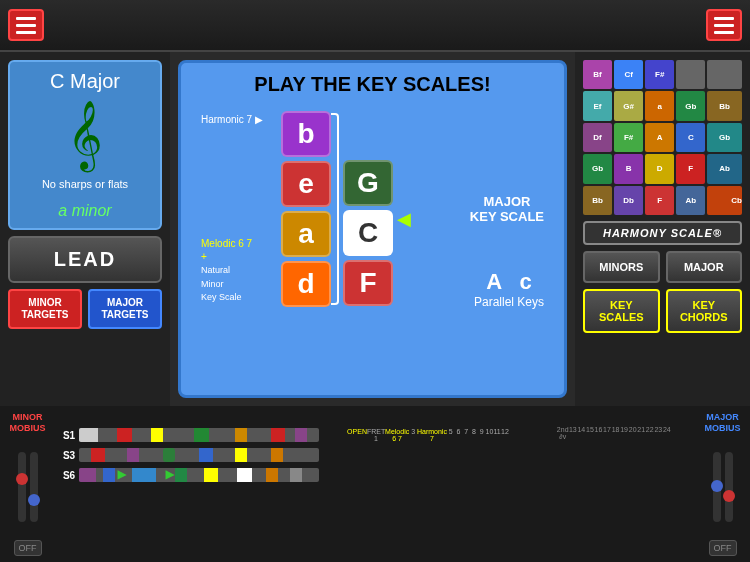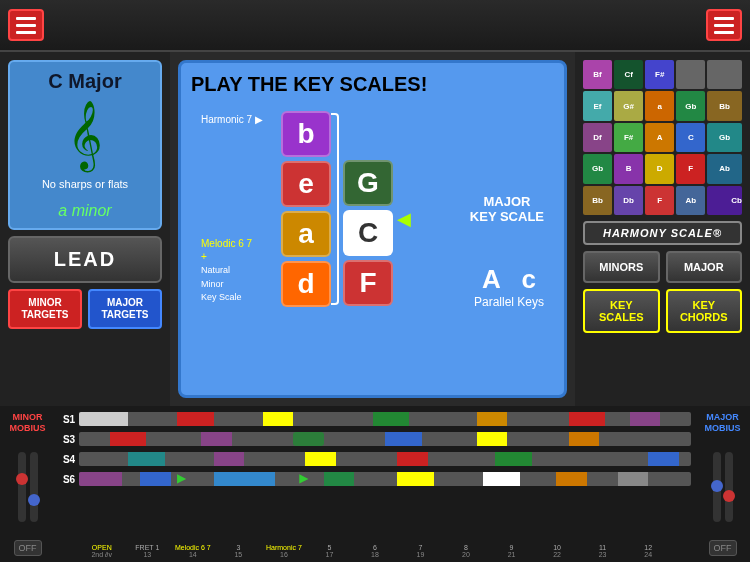--- a/index.html
+++ b/index.html
@@ -78,23 +78,23 @@
       border-radius: 6px;
       padding: 8px;
       text-align: center;
       min-height: 170px;
       display: flex;
       flex-direction: column;
       align-items: center;
       justify-content: space-between;
     }
     .key-title {
-      color: #0f172a;
+      color: #ffffff;
       font-size: 20px;
-      font-weight: bold;
+      font-weight: normal;
     }
     .treble-clef {
       font-size: 60px;
       color: #006600;
       line-height: 1;
     }
     .key-desc {
       color: white;
       font-size: 11px;
     }
@@ -156,20 +156,21 @@
     }
     .scales-box {
       background: #5599ee;
       border: 3px solid #3377cc;
       border-radius: 8px;
       height: 100%;
       padding: 10px;
       position: relative;
     }
     .scales-title {
+      text-align: center;
       font-size: 20px;
       font-weight: bold;
       color: #000;
       margin-bottom: 8px;
     }
 
     .scale-key {
       width: 50px;
       height: 46px;
       border-radius: 6px;
@@ -316,21 +317,22 @@
       color: #888;
       font-size: 9px;
       padding: 2px 4px;
       cursor: pointer;
     }
 
     .fretboard-area {
       flex: 1;
       padding: 4px 0;
       display: flex;
-      flex-direction: column;
+      flex-direction: row;
+      margin-top: 16px;
     }
 
     .fret-strings {
       flex: 1;
       display: flex;
       flex-direction: column;
       gap: 2px;
       padding: 0 4px;
     }
 
@@ -351,21 +353,21 @@
       height: 14px;
       background: #555;
       border-radius: 2px;
       position: relative;
       display: flex;
       overflow: hidden;
     }
 
     
     .hm-bf { background: #aa44aa; }
-    .hm-cf { background: #14532d; }
+    .hm-cf { background: #3b82f6; }
     .hm-fs { background: #4444cc; }
     .hm-gray { background: #666; }
   </style>
 </head>
 <body>
 
 <div class="header">
   <div class="menu-btn">
     <span></span>
     <span></span>
@@ -434,21 +436,21 @@
 
           <div style="color:#aaff00; font-size:18px; margin-left:4px; margin-top:20px;">◀</div>
         </div>
 
         <div style="position:absolute; right:10px; top:50%; transform:translateY(-50%); text-align:center;">
           <div style="color:white; font-size:13px; font-weight:bold;">MAJOR</div>
           <div style="color:white; font-size:13px; font-weight:bold;">KEY SCALE</div>
         </div>
 
         <div style="position:absolute; bottom:5px; right:10px; text-align:center;">
-          <div style="color:white; font-size:26px; font-weight:bold;">
+          <div style="color:white; font-size:22px; font-weight:bold;">
             <span>A</span>
             &nbsp;
             <span>c</span>
           </div>
           <div style="color:white; font-size:12px;">Parallel Keys</div>
         </div>
       </div>
     </div>
   </div>
 
@@ -476,21 +478,21 @@
       <div class="hm-cell" style="background:#228844;">Gb</div>
       <div class="hm-cell" style="background:#8833aa;">B</div>
       <div class="hm-cell" style="background:#ccaa00;">D</div>
       <div class="hm-cell" style="background:#cc2222;">F</div>
       <div class="hm-cell" style="background:#226688;">Ab</div>
 
       <div class="hm-cell" style="background:#886622;">Bb</div>
       <div class="hm-cell" style="background:#6644aa;">Db</div>
       <div class="hm-cell" style="background:#cc3333;">F</div>
       <div class="hm-cell" style="background:#446699;">Ab</div>
-      <div class="hm-cell" style="background:#4c1d95;padding-left:24px;">Cb</div>
+      <div class="hm-cell" style="background:#c2410c;padding-left:24px;">Cb</div>
     </div>
 
     <div class="harmony-matrix-label">HARMONY SCALE®</div>
 
     <div class="right-btn-row">
       <div class="right-btn">MINORS</div>
       <div class="right-btn">MAJOR</div>
     </div>
 
     <div class="right-btn-row">
@@ -542,32 +544,20 @@
         <div class="string-frets">
           <div style="position:absolute;left:5%;width:6%;background:#cc2222;height:100%;"></div>
           <div style="position:absolute;left:20%;width:5%;background:#884488;height:100%;"></div>
           <div style="position:absolute;left:35%;width:5%;background:#228833;height:100%;opacity:0.8;border-radius:3px;"></div>
           <div style="position:absolute;left:50%;width:6%;background:#3366cc;height:100%;"></div>
           <div style="position:absolute;left:65%;width:5%;background:#ffff00;height:100%;"></div>
           <div style="position:absolute;left:80%;width:5%;background:#cc7700;height:100%;"></div>
         </div>
       </div>
 
-      <div class="string-row">
-        <div class="string-label">S4</div>
-        <div class="string-frets">
-          <div style="position:absolute;left:8%;width:6%;background:#228888;height:100%;"></div>
-          <div style="position:absolute;left:22%;width:5%;background:#884488;height:100%;"></div>
-          <div style="position:absolute;left:37%;width:5%;background:#ffff00;height:100%;"></div>
-          <div style="position:absolute;left:52%;width:5%;background:#cc2222;height:100%;"></div>
-          <div style="position:absolute;left:68%;width:6%;background:#228833;height:100%;"></div>
-          <div style="position:absolute;left:82%;width:5%;background:#555;height:100%;"></div>
-          <div style="position:absolute;right:2%;width:5%;background:#3366cc;height:100%;"></div>
-        </div>
-      </div>
 
 
       <div class="string-row">
         <div class="string-label">S6</div>
         <div class="string-frets">
           <div style="position:absolute;left:0%;width:7%;background:#884488;height:100%;"></div>
           <div style="position:absolute;left:10%;width:5%;background:#3366cc;height:100%;"></div>
 
           <div style="position:absolute;left:16%;font-size:12px;color:#33cc33;top:-1px;">▶</div>
           <div style="position:absolute;left:22%;width:10%;background:#3388cc;height:100%;"></div>

